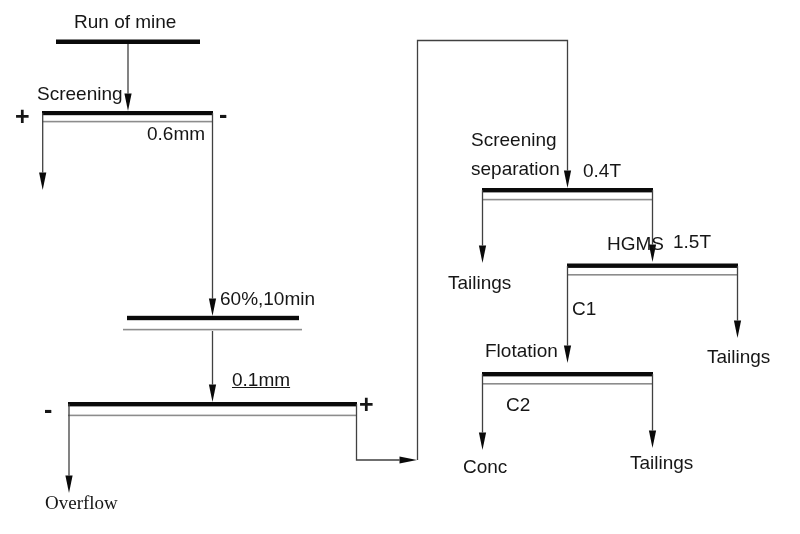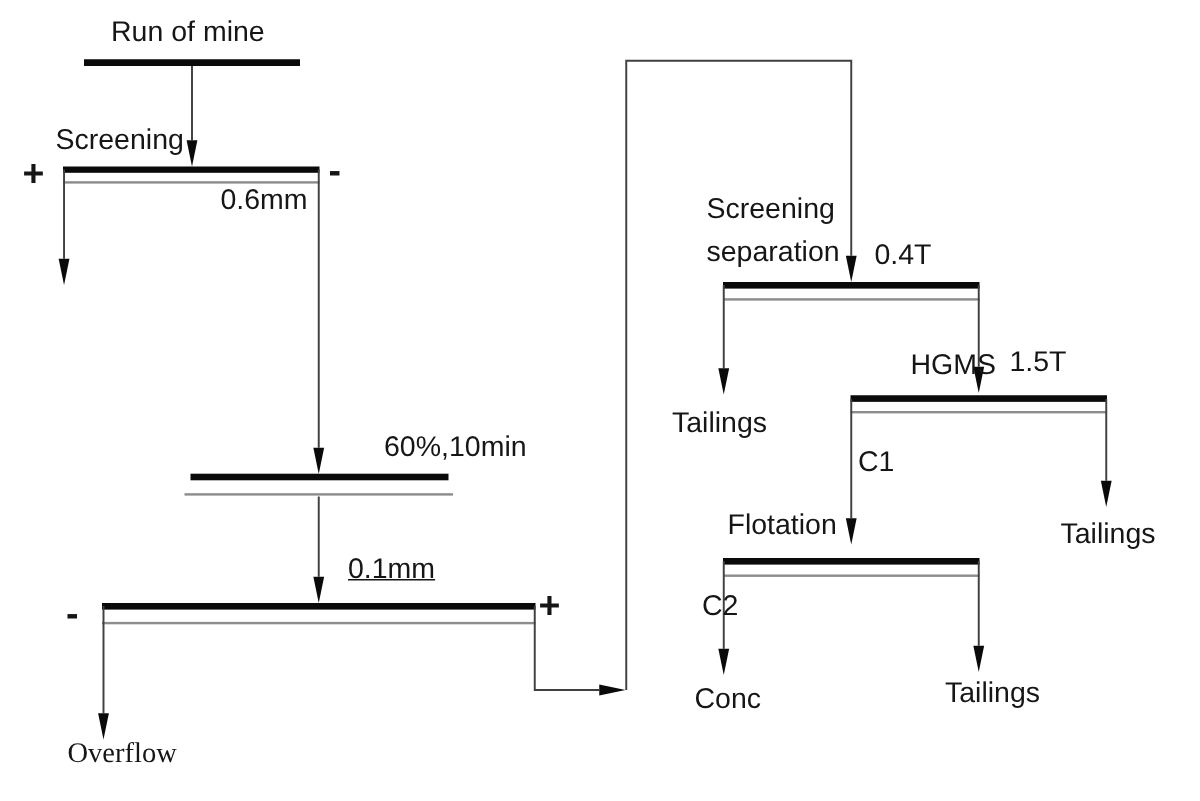--- a/index.html
+++ b/index.html
@@ -135,36 +135,36 @@
     </g>
   </svg>
 
   <div class="lbl" style="left:74px; top:11px;">Run of mine</div>
 
   <div class="lbl" style="left:37px; top:83px;">Screening</div>
   <div class="lbl" style="left:147px; top:83px;margin-top:40px;">0.6mm</div>
   <div class="sign" style="left:15px; top:104px;">+</div>
   <div class="sign" style="left:219px; top:102px;">-</div>
 
-  <div class="lbl" style="left:220px; top:288px;margin-left:36px;">60%,10min</div>
+  <div class="lbl" style="left:220px; top:288px;">60%,10min</div>
 
   <div class="lbl" style="left:232px; top:369px;text-decoration:underline;">0.1mm</div>
   <div class="sign" style="left:44px; top:397px;">-</div>
   <div class="sign" style="left:359px; top:392px;">+</div>
 
   <div class="lbl" style="left:45px; top:492px;font-family:Liberation Serif, serif;">Overflow</div>
 
   <div class="lbl" style="left:471px; top:129px;">Screening</div>
   <div class="lbl" style="left:471px; top:158px;">separation</div>
   <div class="lbl" style="left:583px; top:160px;">0.4T</div>
   <div class="lbl" style="left:448px; top:272px;">Tailings</div>
 
   <div class="lbl" style="left:587px; top:233px;margin-left:20px;">HGMS</div>
   <div class="lbl" style="left:673px; top:231px;">1.5T</div>
   <div class="lbl" style="left:572px; top:298px;">C1</div>
   <div class="lbl" style="left:707px; top:346px;">Tailings</div>
 
   <div class="lbl" style="left:485px; top:340px;">Flotation</div>
-  <div class="lbl" style="left:468px; top:394px;">C2</div>
+  <div class="lbl" style="left:506px; top:394px;">C2</div>
   <div class="lbl" style="left:463px; top:456px;">Conc</div>
   <div class="lbl" style="left:630px; top:452px;">Tailings</div>
 
 </div>
 
 </body></html>

